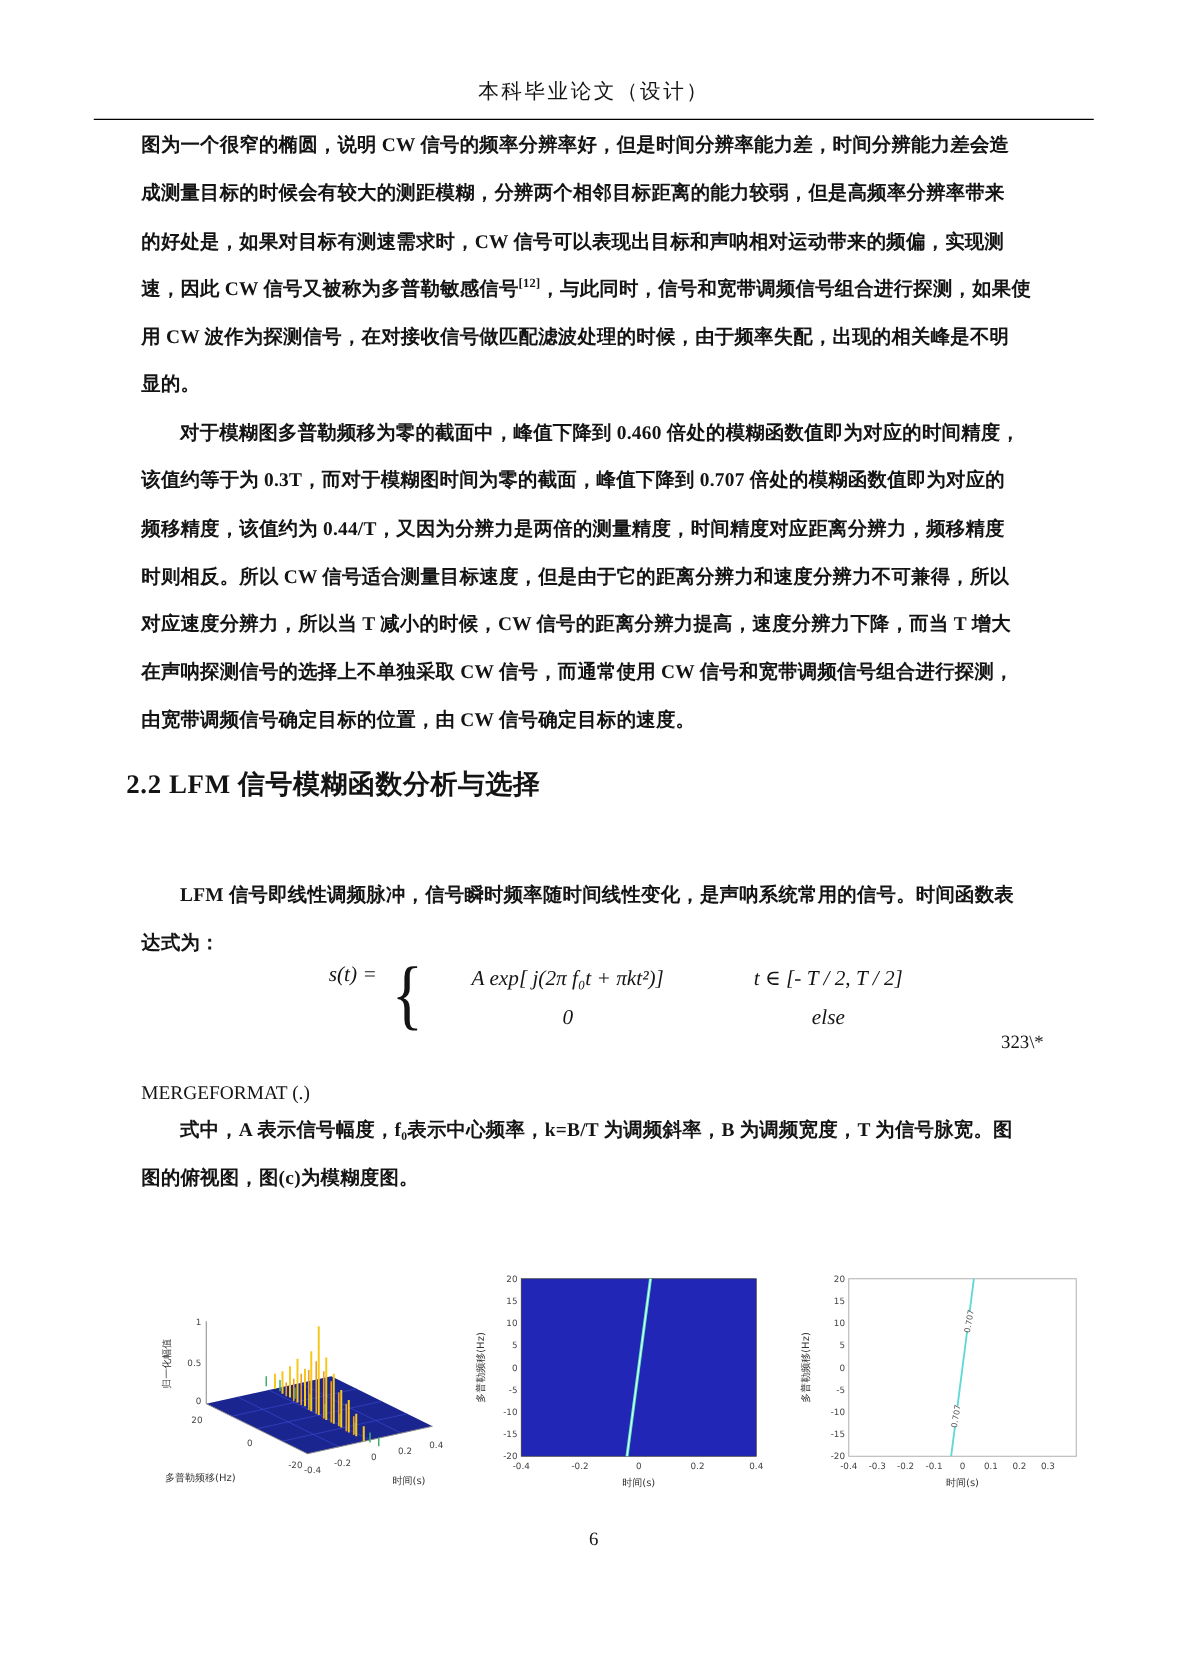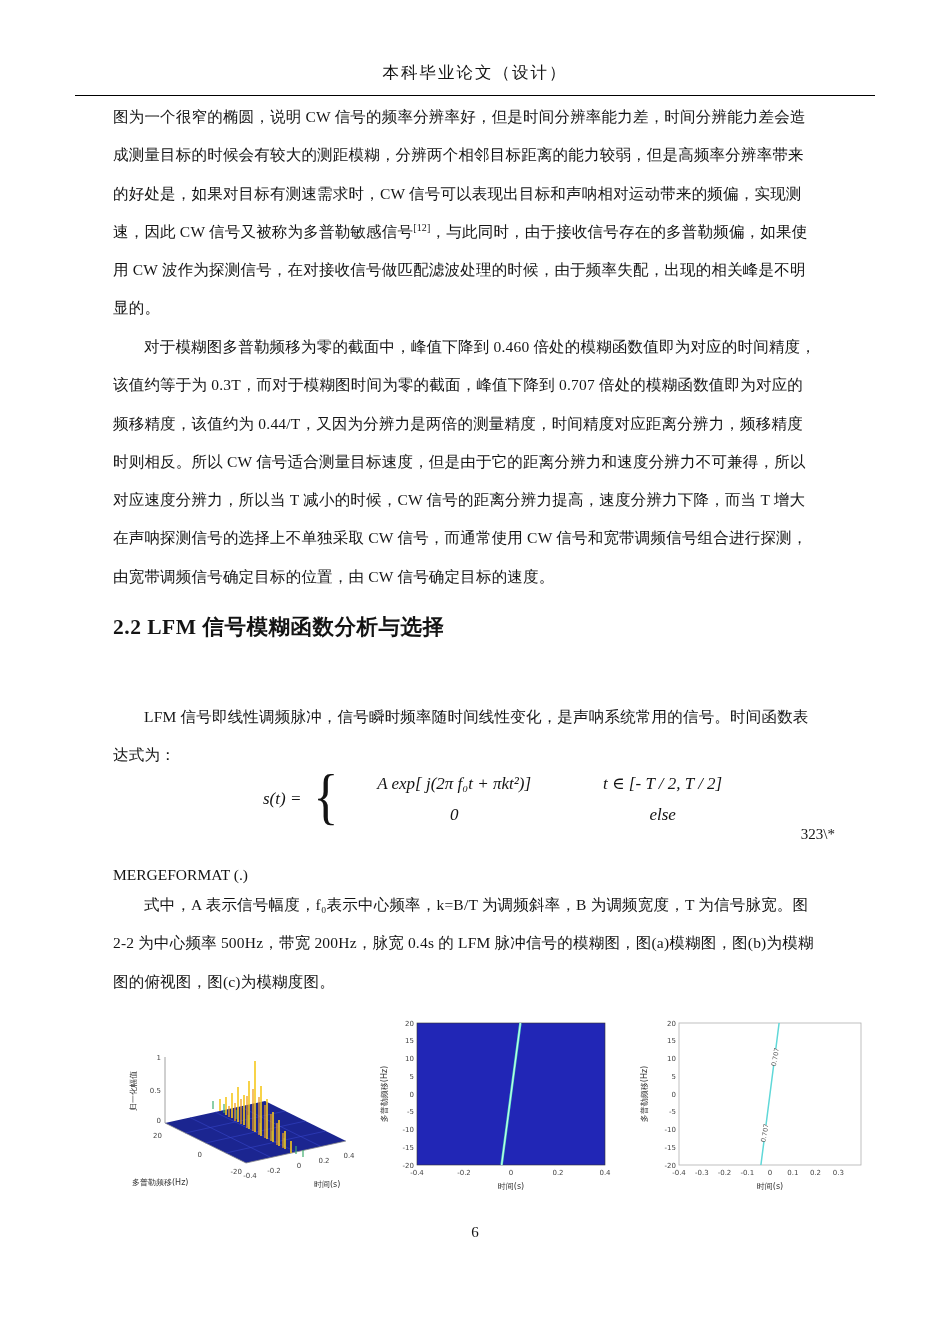--- a/index.html
+++ b/index.html
@@ -18,30 +18,30 @@
   }
   .header-rule {
     position: absolute; top: 95px; left: 75px; width: 800px;
     border-top: 1.6px solid #000;
   }
   .para {
     position: absolute; left: 113px; width: 742px;
     font-size: 15.5px; line-height: 38.3px; letter-spacing: 0.2px;
     text-align: justify;
   }
-  .line { white-space: nowrap; }
+  .line { white-space: nowrap; font-weight: bold; }
   .indent { text-indent: 31px; }
   .cite { font-size: 10px; vertical-align: super; line-height: 0; }
   .section-heading {
-    position: absolute; left: 113px; top: 612px;
+    position: absolute; left: 101px; top: 612px;
     font-size: 21.5px; font-weight: bold; letter-spacing: 0.5px;
   }
   .formula {
     position: absolute; left: 263px; top: 770px;
-    display: flex; align-items: center;
+    display: flex; align-items: flex-start;
     font-size: 17px; font-style: italic;
   }
   .f-lhs { margin-right: 4px; }
   .f-brace {
     font-style: normal; font-size: 62px; font-weight: 400;
     line-height: 0.85; transform: scaleX(0.85); margin: 0 4px 6px 6px;
   }
   .f-cases { display: flex; flex-direction: column; gap: 6px; }
   .f-row { display: flex; align-items: baseline; line-height: 25px; }
   .f-expr { display: inline-block; min-width: 218px; text-align: center; }
@@ -70,21 +70,21 @@
 
 <div class="page">
 
   <div class="doc-header-title">本科毕业论文（设计）</div>
   <div class="header-rule"></div>
 
   <div class="para" style="top:98px">
     <div class="line">图为一个很窄的椭圆，说明 CW 信号的频率分辨率好，但是时间分辨率能力差，时间分辨能力差会造</div>
     <div class="line">成测量目标的时候会有较大的测距模糊，分辨两个相邻目标距离的能力较弱，但是高频率分辨率带来</div>
     <div class="line">的好处是，如果对目标有测速需求时，CW 信号可以表现出目标和声呐相对运动带来的频偏，实现测</div>
-    <div class="line"><span>速，因此 CW 信号又被称为多普勒敏感信号</span><sup class="cite">[12]</sup><span>，与此同时，由于接收信号存在的多普勒频偏，如果使</span></div>
+    <div class="line"><span>速，因此 CW 信号又被称为多普勒敏感信号</span><sup class="cite">[12]</sup><span>，与此同时，信号和宽带调频信号组合进行探测，如果使</span></div>
     <div class="line">用 CW 波作为探测信号，在对接收信号做匹配滤波处理的时候，由于频率失配，出现的相关峰是不明</div>
     <div class="line">显的。</div>
   </div>
 
   <div class="para" style="top:328px">
     <div class="line indent">对于模糊图多普勒频移为零的截面中，峰值下降到 0.460 倍处的模糊函数值即为对应的时间精度，</div>
     <div class="line">该值约等于为 0.3T，而对于模糊图时间为零的截面，峰值下降到 0.707 倍处的模糊函数值即为对应的</div>
     <div class="line">频移精度，该值约为 0.44/T，又因为分辨力是两倍的测量精度，时间精度对应距离分辨力，频移精度</div>
     <div class="line">时则相反。所以 CW 信号适合测量目标速度，但是由于它的距离分辨力和速度分辨力不可兼得，所以</div>
     <div class="line">对应速度分辨力，所以当 T 减小的时候，CW 信号的距离分辨力提高，速度分辨力下降，而当 T 增大</div>
@@ -111,21 +111,20 @@
         <span class="f-expr">0</span>
         <span class="f-cond">else</span>
       </div>
     </div>
   </div>
   <div class="eq-number">323\*</div>
   <div class="mergeformat">MERGEFORMAT (.)</div>
 
   <div class="para" style="top:886px">
     <div class="line indent">式中，A 表示信号幅度，f₀表示中心频率，k=B/T 为调频斜率，B 为调频宽度，T 为信号脉宽。图</div>
-    <div class="line">2-2 为中心频率 500Hz，带宽 200Hz，脉宽 0.4s 的 LFM 脉冲信号的模糊图，图(a)模糊图，图(b)为模糊</div>
     <div class="line">图的俯视图，图(c)为模糊度图。</div>
   </div>
 
   <figure class="fig" style="left:118px">
     <svg width="248" height="192" viewBox="0 0 248 192">
       <text class="t8" x="18" y="80" text-anchor="middle" transform="rotate(-90 18 80)">归一化幅值</text>
       <line x1="47" y1="46" x2="47" y2="112" class="axisline"></line>
       <text class="t7" x="43" y="49" text-anchor="end">1</text>
       <text class="t7" x="43" y="82" text-anchor="end">0.5</text>
       <text class="t7" x="43" y="112" text-anchor="end">0</text>

